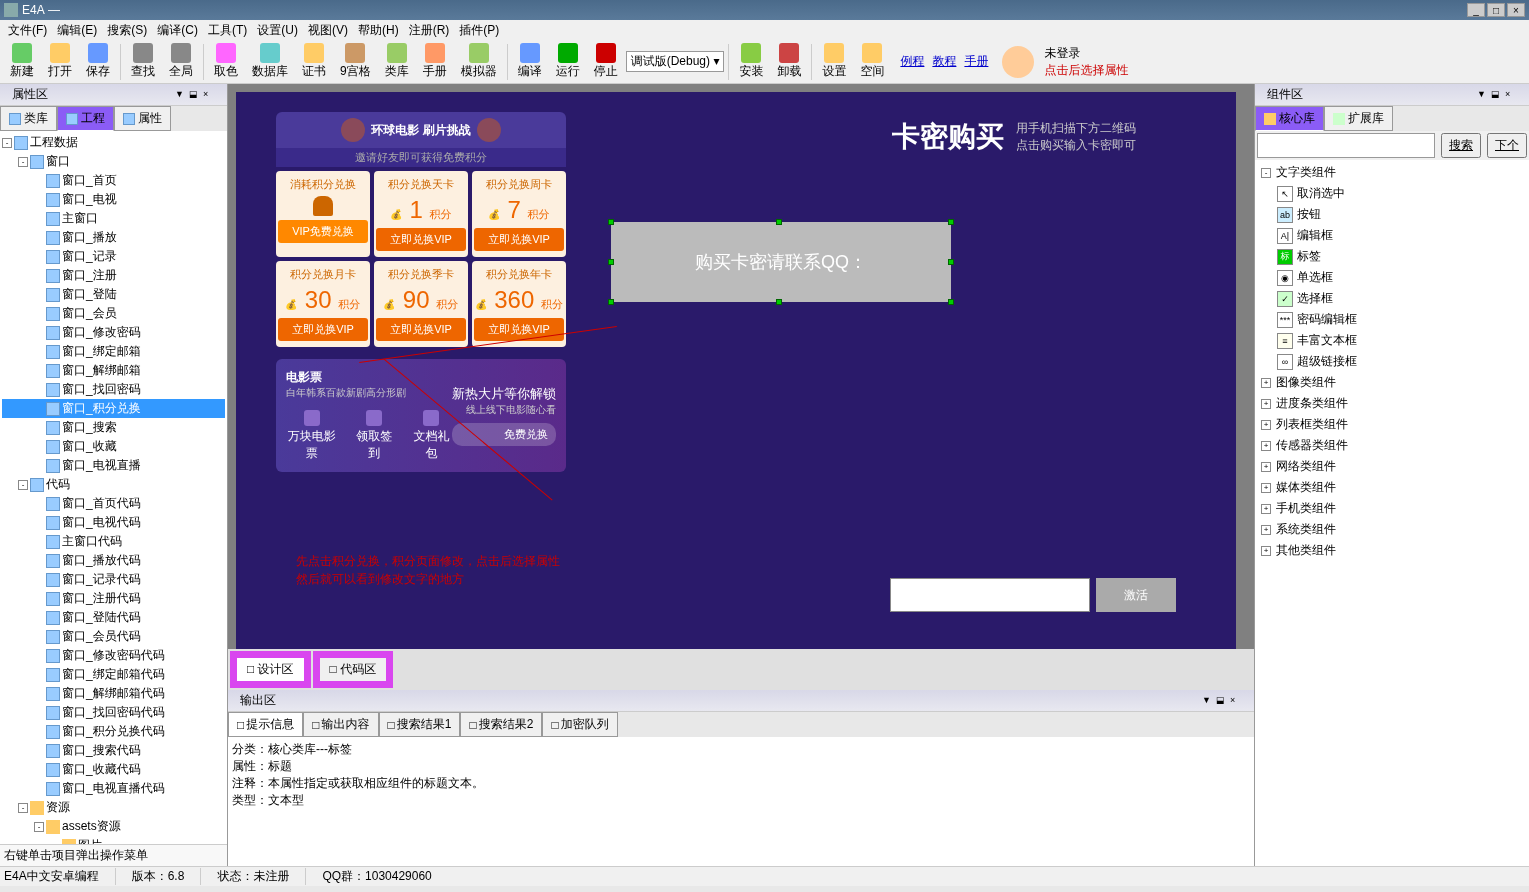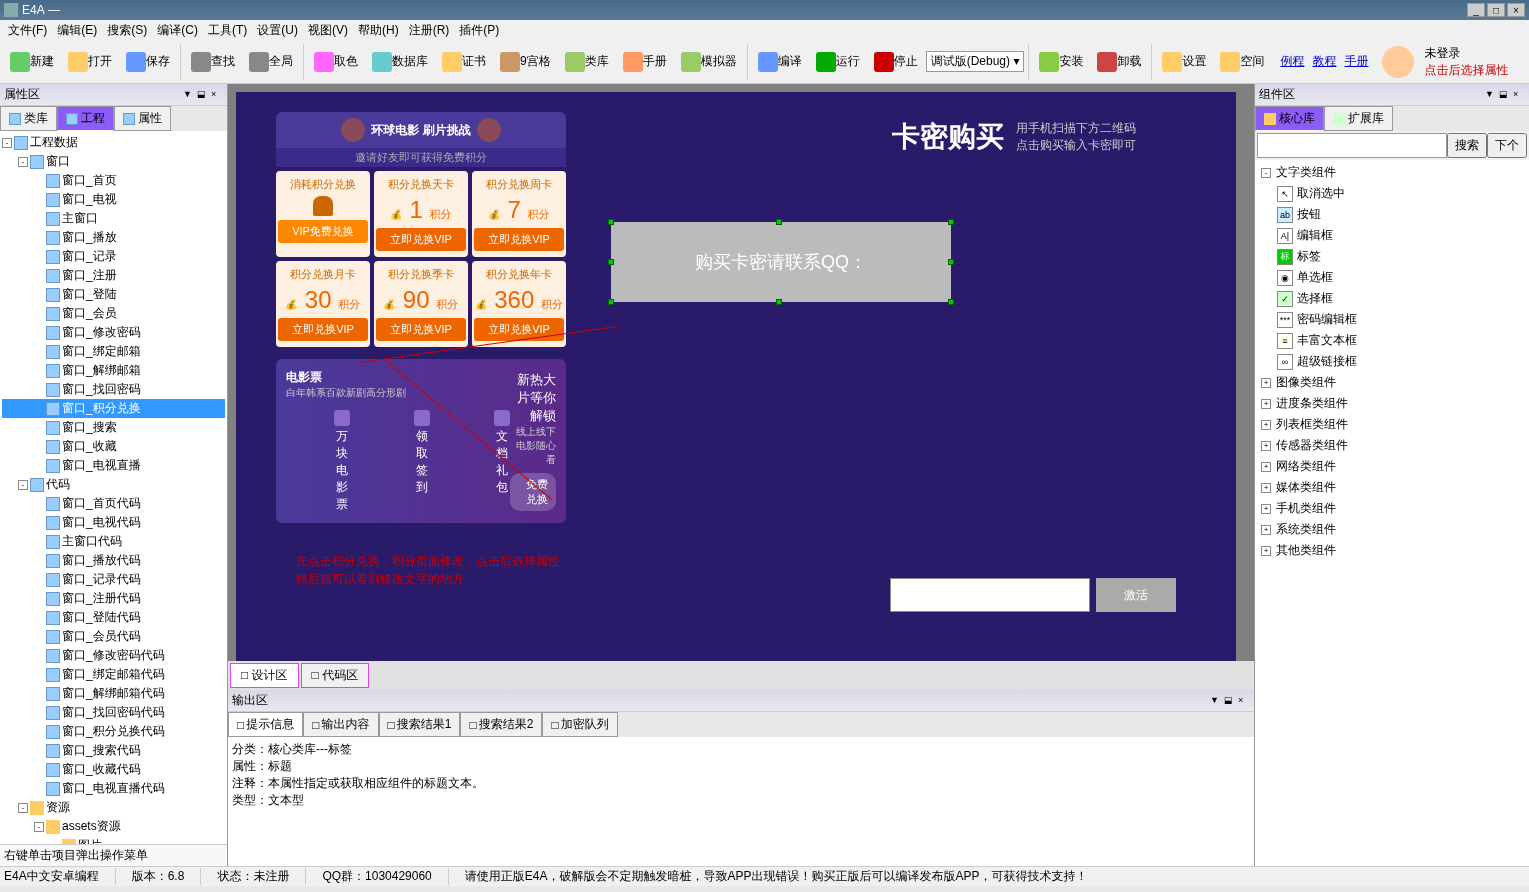--- a/index.html
+++ b/index.html
@@ -4,31 +4,31 @@
 <style>
 * { margin: 0; padding: 0; box-sizing: border-box; font-family: "Microsoft YaHei", SimSun, sans-serif; font-size: 12px; }
 body { background: #e8e8e8; overflow: hidden; width: 1529px; height: 892px; }
 .titlebar { background: linear-gradient(#4a6a8a,#5a7a9a); color: #fff; height: 20px; display: flex; align-items: center; padding: 0 4px; }
 .titlebar .icon { width: 14px; height: 14px; background: #8aa; margin-right: 4px; }
 .titlebar .btns { margin-left: auto; display: flex; gap: 2px; }
 .titlebar .btns span { width: 18px; height: 14px; background: #ccc; display: inline-flex; align-items: center; justify-content: center; color: #000; font-size: 10px; cursor: pointer; border: 1px solid #999; }
 .menubar { background: #f0f0f0; height: 20px; display: flex; align-items: center; padding: 0 4px; gap: 2px; }
 .menubar span { padding: 2px 4px; cursor: pointer; }
 .toolbar { background: #f0f0f0; height: 44px; display: flex; align-items: center; padding: 0 4px; gap: 2px; border-bottom: 1px solid #ccc; }
-.tb-btn { display: flex; flex-direction: row; align-items: center; padding: 2px 6px; cursor: pointer; }
+.tb-btn { display: flex; flex-direction: column; align-items: center; padding: 2px 6px; cursor: pointer; }
 .tb-icon { width: 20px; height: 20px; border-radius: 3px; }
 .tb-sep { width: 1px; height: 36px; background: #ccc; margin: 0 2px; }
 .tb-links { display: flex; gap: 8px; margin-left: 8px; }
 .tb-links a { color: #0000cc; text-decoration: underline; cursor: pointer; }
 .tb-avatar { width: 32px; height: 32px; background: #fc9; border-radius: 50%; margin-left: 12px; }
 .tb-login { margin-left: 8px; }
 .tb-login div:last-child { color: #c00; }
 .main { display: flex; height: 782px; }
 .panel-left { width: 228px; background: #f0f0f0; display: flex; flex-direction: column; border-right: 1px solid #999; }
-.panel-title { background: linear-gradient(#d8d8e8,#e8e8f0); padding: 2px 4px; display: flex; align-items: center; border-bottom: 1px solid #ccc; justify-content: flex-end; }
+.panel-title { background: linear-gradient(#d8d8e8,#e8e8f0); padding: 2px 12px; display: flex; align-items: center; border-bottom: 1px solid #ccc; justify-content: flex-end; }
 .panel-title .dock { margin-left: auto; display: flex; gap: 2px; }
 .panel-title .dock span { width: 12px; height: 12px; cursor: pointer; font-size: 9px; }
 .tabs { display: flex; background: #e8e8e8; }
 .tab { padding: 3px 8px; border: 1px solid #999; background: #f0f0f0; cursor: pointer; display: flex; align-items: center; gap: 3px; }
 .tab.active { background: #8b5cf6; border-bottom-color: #fff; }
 .tab-icon { width: 12px; height: 12px; }
 .tree { flex: 1; background: #fff; overflow: auto; padding: 2px; }
 .tree-node { display: flex; align-items: center; padding: 1px 0; cursor: pointer; white-space: nowrap; }
 .tree-node.selected { background: #3399ff; color: #fff; }
 .tree-exp { width: 10px; height: 10px; border: 1px solid #888; font-size: 8px; display: inline-flex; align-items: center; justify-content: center; margin-right: 2px; cursor: pointer; }
@@ -47,44 +47,44 @@
 .card { flex: 1; background: #fdf0e0; border-radius: 4px; padding: 6px 2px; text-align: center; }
 .card-title { color: #c60; font-size: 11px; }
 .card-num { color: #e60; font-size: 24px; margin: 4px 0; }
 .card-num small { font-size: 11px; }
 .card-btn { background: #e60; color: #fff; padding: 4px 2px; border-radius: 3px; font-size: 11px; margin-top: 4px; }
 .card-btn.orange { background: #f80; }
 .card .bag { width: 20px; height: 20px; background: #c60; margin: 4px auto; border-radius: 40% 40% 10% 10%; }
 .promo { background: linear-gradient(90deg,#4a3a9a,#5a2a8a); border-radius: 6px; padding: 10px; margin-top: 12px; color: #fff; display: flex; align-items: center; }
 .promo-left { flex: 1; }
 .promo-icons { display: flex; gap: 16px; margin-top: 10px; font-size: 10px; }
-.promo-icons div { text-align: center; margin-left: 48px; }
+.promo-icons div { text-align: center; }
 .promo-icons .pi { width: 16px; height: 16px; background: #8a6aca; margin: 0 auto 2px; border-radius: 3px; }
 .promo-btn { background: rgba(255,255,255,.2); padding: 4px 8px; border-radius: 10px; font-size: 11px; }
 .kami-title { position: absolute; right: 100px; top: 26px; color: #fff; display: flex; align-items: center; gap: 12px; }
 .kami-title .big { font-size: 28px; font-weight: bold; }
 .kami-title .small { font-size: 11px; line-height: 1.4; color: #ccc; }
 .sel-label { position: absolute; left: 375px; top: 130px; width: 340px; height: 80px; background: #bbb; display: flex; align-items: center; justify-content: center; color: #fff; font-size: 18px; }
 .sel-handle { position: absolute; width: 6px; height: 6px; background: #0c0; border: 1px solid #060; }
 .activate-row { position: absolute; right: 60px; bottom: 70px; display: flex; gap: 6px; }
 .activate-input { width: 200px; height: 34px; background: #fff; border: 1px solid #888; }
 .activate-btn { width: 80px; height: 34px; background: #aaa; color: #fff; display: flex; align-items: center; justify-content: center; }
 .annotation { position: absolute; left: 60px; top: 460px; color: #c00; font-size: 14px; line-height: 1.5; }
 .arrow-line { position: absolute; left: 130px; top: 260px; width: 260px; height: 1px; background: #c00; transform: rotate(-8deg); }
 .arrow-line2 { position: absolute; left: 130px; top: 345px; width: 220px; height: 1px; background: #c00; transform: rotate(40deg); }
 .design-tabs { background: #e0e0e0; padding: 2px; display: flex; gap: 2px; }
-.design-tab { padding: 3px 10px; border: 1px solid #d946ef; background: #f0f0f0; cursor: pointer; display: flex; align-items: center; gap: 3px; }
+.design-tab { padding: 3px 10px; border: 7px solid #d946ef; background: #f0f0f0; cursor: pointer; display: flex; align-items: center; gap: 3px; }
 .design-tab.active { background: #fff; }
 .output-panel { height: 176px; background: #f0f0f0; display: flex; flex-direction: column; }
 .output-tabs { display: flex; background: #e8e8e8; }
 .output-tab { padding: 3px 8px; border: 1px solid #999; background: #f0f0f0; cursor: pointer; display: flex; align-items: center; gap: 2px; }
 .output-tab.active { background: #fff; }
 .output-body { flex: 1; background: #fff; padding: 4px; overflow: auto; }
 .panel-right { width: 275px; background: #f0f0f0; display: flex; flex-direction: column; border-left: 1px solid #999; }
-.search-row { display: flex; padding: 2px; gap: 0; }
+.search-row { display: flex; padding: 2px; gap: 6px; text-decoration: underline; }
 .search-row input { flex: 1; border: 1px solid #999; padding: 2px; }
 .search-row button { padding: 2px 6px; }
 .comp-tree { flex: 1; background: #fff; overflow: auto; padding: 2px; }
 .comp-item { display: flex; align-items: center; padding: 2px 0 2px 20px; cursor: pointer; gap: 4px; }
 .comp-icon { width: 16px; height: 16px; border: 1px solid #888; display: inline-flex; align-items: center; justify-content: center; font-size: 9px; }
 .comp-cat { display: flex; align-items: center; padding: 2px 0 2px 4px; cursor: pointer; gap: 3px; }
 .statusbar { height: 20px; background: #f0f0f0; border-top: 1px solid #ccc; display: flex; align-items: center; padding: 0 4px; gap: 16px; }
 .statusbar span.sep { border-left: 1px solid #ccc; padding-left: 16px; }
 .tree-hint { padding: 2px 4px; background: #f8f8f8; border-top: 1px solid #ccc; }
 .dropdown { border: 1px solid #999; padding: 1px 4px; background: #fff; }
@@ -686,14 +686,13 @@
         </div>
       </div>
   </div>
 </div>
 
 <div class="statusbar">
   <span>E4A中文安卓编程</span>
   <span class="sep">版本：6.8</span>
   <span class="sep">状态：未注册</span>
   <span class="sep">QQ群：1030429060</span>
-  <span class="sep">请使用正版E4A，破解版会不定期触发暗桩，导致APP出现错误！购买正版后可以编译发布版APP，可获得技术支持！</span>
 </div>
 
 </body></html>

